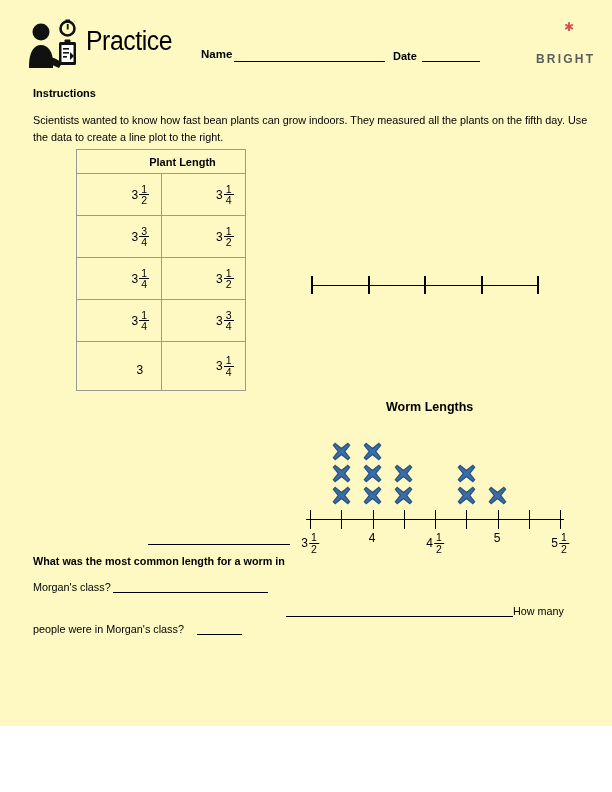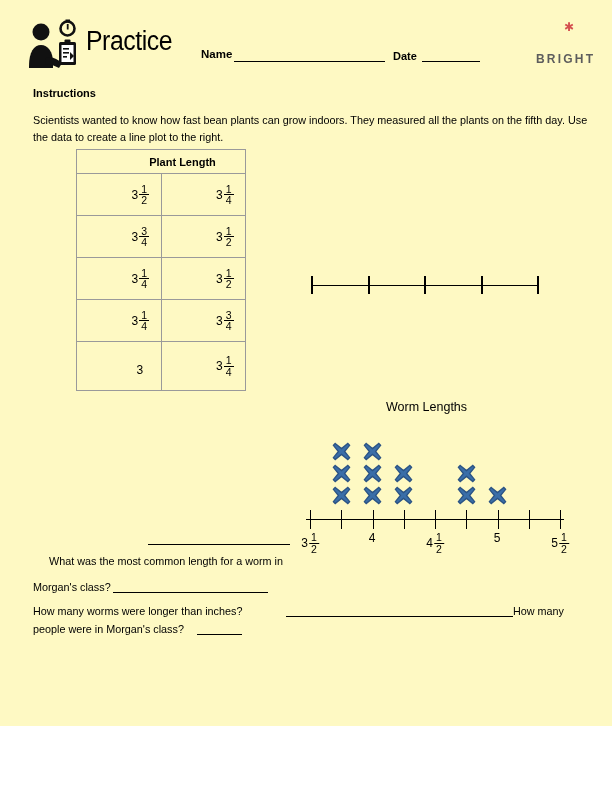--- a/index.html
+++ b/index.html
@@ -205,21 +205,21 @@
     height: 18px;
     border-left: 2px solid #000;
   }
 
   
   .worm-title {
     position: absolute;
     left: 386px;
     top: 400px;
     font-size: 12.5px;
-    font-weight: normal;
+    font-weight: bold;
   }
   .worm-plot {
     position: absolute;
     left: 306px;
     top: 420px;
     width: 258px;
     height: 130px;
   }
   .worm-axis {
     position: absolute;
@@ -276,24 +276,25 @@
   .q1-line {
     position: absolute;
     left: 148px;
     top: 544px;
     width: 142px;
     border-bottom: 1.3px solid #000;
     height: 0;
   }
   .q2a {
     position: absolute;
-    left: 49px;
+    left: 33px;
     top: 555px;
     width: 270px;
     font-size: 10.8px;
+    font-weight: bold;
   }
   .q2b {
     position: absolute;
     left: 33px;
     top: 581px;
     font-size: 10.8px;
   }
   .q2-line {
     position: absolute;
     left: 113px;
@@ -600,21 +601,20 @@
       </div>
   </div>
 
 
   <div class="q1-line"></div>
 
   <div class="q2a">What was the most common length for a worm in</div>
   <div class="q2b">Morgan's class?</div>
   <div class="q2-line"></div>
 
-  <div class="q3a">How many worms were longer than inches?</div>
   <div class="q3-line"></div>
   <div class="q3b">How many</div>
   <div class="q3c">people were in Morgan's class?</div>
   <div class="q3-line2"></div>
 
   <div class="page-number">6</div>
 
 </div>
 
 </body></html>

